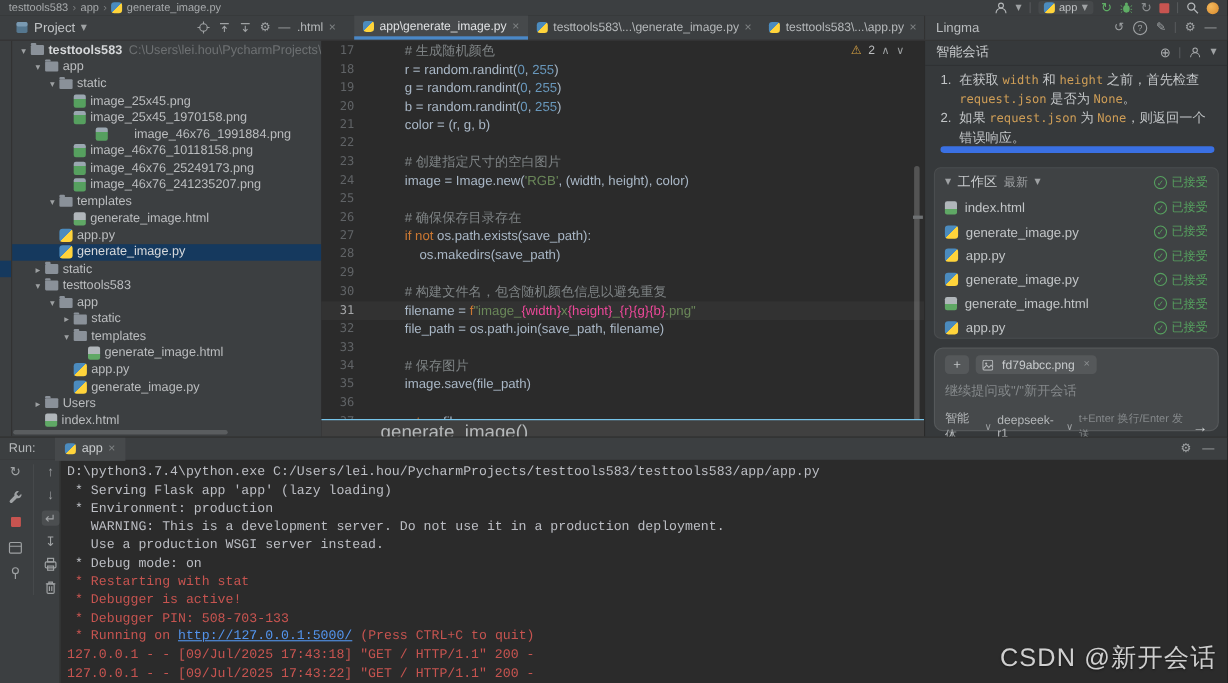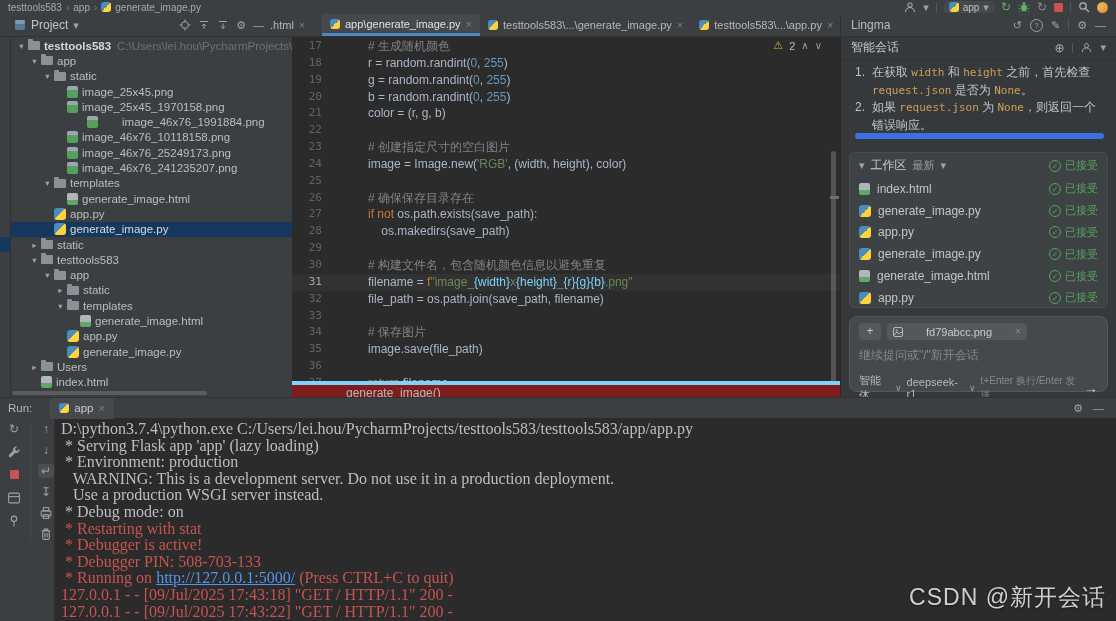--- a/index.html
+++ b/index.html
@@ -66,28 +66,28 @@
           font-family:"DejaVu Sans Mono",monospace;font-size:11px;line-height:16.85px;color:#606366;}
   .gutter .cur{color:#a4a6a8;}
   .code{position:absolute;left:47px;top:2px;right:12px;height:345px;overflow:hidden;
         font-family:Liberation Sans, sans-serif;font-size:12px;line-height:16.85px;white-space:pre;}
   .code-line{height:16.85px;padding-left:29px;}
   .tk-c{color:#7f8486;}
   .tk-d{color:#a9b7c6;}
   .tk-k{color:#cc7832;}
   .tk-n{color:#6897bb;}
   .tk-s{color:#6a8759;}
-  .tk-f{color:#7dd3fc;}
+  .tk-f{color:#ec4899;}
   .editor-warn{position:absolute;top:3px;right:18px;display:flex;align-items:center;gap:6px;font-size:11px;color:#bbbdbf;}
   .warn-ic{color:#d9a343;font-size:11px;}
   .nav-ch{color:#9da0a2;font-size:10px;}
   .vscroll{position:absolute;right:4px;top:115px;width:5px;height:245px;background:rgba(160,160,160,.35);border-radius:3px;}
   .stripe-mark{position:absolute;right:1px;top:160px;width:9px;height:3px;background:#6e7173;}
-  .editor-crumb{position:absolute;left:0;bottom:0;width:100%;height:16px;background:#7f1d1d;border-top:4px solid #7dd3fc;
-                font-size:12px;color:#b5b8ba;padding:1px 0 0 54px;box-sizing:border-box;}
+  .editor-crumb{position:absolute;left:0;bottom:0;width:100%;height:16px;background:#404040;border-top:1px solid #7dd3fc;
+                font-size:17px;color:#b5b8ba;padding:1px 0 0 54px;box-sizing:border-box;}
 
   
   .lingma{position:absolute;left:840px;top:36px;width:276px;height:361px;background:#36393b;border-left:1px solid #2a2a2a;box-sizing:border-box;z-index:2;}
   .session-head{height:23px;display:flex;align-items:center;padding:0 10px;border-bottom:1px solid #2f3133;}
   .session-head .title{color:#c8cbcd;font-size:12px;}
   .session-head .icons{margin-left:auto;display:flex;align-items:center;gap:8px;color:#a8abad;}
   .chat{position:absolute;left:14px;right:12px;top:28px;height:68px;font-size:12px;line-height:17.5px;color:#c2c5c7;}
   .chat-item{display:flex;gap:4px;}
   .chat-num{flex:none;width:13px;}
   .chat-text{flex:1;}
@@ -97,42 +97,42 @@
              box-sizing:border-box;padding:0 9px;overflow:hidden;}
   .ws-head{height:25px;display:flex;align-items:center;gap:6px;font-size:12px;color:#c8cbcd;}
   .ws-sort{color:#9da0a2;font-size:11px;}
   .status{margin-left:auto;display:flex;align-items:center;gap:4px;color:#56a05f;font-size:11px;}
   .chk{width:12px;height:12px;border:1px solid #56a05f;border-radius:50%;font-size:8px;line-height:12px;text-align:center;box-sizing:border-box;flex:none;}
   .ws-row{height:21.8px;display:flex;align-items:center;gap:7px;font-size:12px;color:#c2c5c7;}
   .input-card{position:absolute;left:8px;right:8px;top:280px;height:76px;background:#46494b;border:1px solid #55585a;border-radius:8px;
               box-sizing:border-box;padding:6px 9px;}
   .in-row1{display:flex;align-items:center;gap:6px;}
   .add-btn{width:22px;height:17px;background:#55585a;border-radius:4px;color:#c2c5c7;font-size:12px;line-height:16px;text-align:center;}
-  .chip{display:flex;align-items:center;gap:23px;background:#55585a;border-radius:4px;padding:1px 6px;height:15px;font-size:11px;color:#c8cbcd;}
+  .chip{display:flex;align-items:center;gap:8px;background:#55585a;border-radius:4px;padding:1px 6px;height:15px;font-size:11px;color:#c8cbcd;}
   .chip .close{color:#8a8d8f;font-size:10px;}
   .in-placeholder{margin-top:7px;font-size:12px;color:#85898b;}
   .in-row3{display:flex;align-items:center;gap:5px;margin-top:9px;font-size:11px;color:#b5b8ba;}
   .in-row3 .hint{font-size:10px;color:#85898b;}
   .send{margin-left:auto;color:#d0d3d5;font-size:14px;}
   .dd{color:#9da0a2;font-size:9px;}
 
   
   .run-head{position:absolute;left:0;top:397px;width:100%;height:21px;background:#3c3f41;border-top:1px solid #323232;
             display:flex;align-items:center;padding-left:8px;box-sizing:border-box;font-size:11.5px;z-index:3;}
   .run-head .lbl{color:#b5b8ba;}
   .run-tab{display:flex;align-items:center;gap:5px;background:#46494b;height:21px;padding:0 9px;margin-left:18px;color:#c8cbcd;}
   .run-tab .close{color:#7d8082;font-size:11px;}
   .run-head .icons{margin-left:auto;display:flex;align-items:center;gap:10px;padding-right:12px;}
   .run-tools{position:absolute;left:0;top:418px;width:54px;height:203px;background:#3c3f41;border-right:1px solid #323232;z-index:2;}
   .rt-col1{position:absolute;left:5px;top:4px;width:18px;display:flex;flex-direction:column;align-items:center;gap:9px;}
   .rt-col2{position:absolute;left:30px;top:4px;width:18px;display:flex;flex-direction:column;align-items:center;gap:7px;border-left:1px solid #46494b;padding-left:6px;}
   .rt-ic{color:#9fa2a4;font-size:12px;line-height:14px;width:16px;height:14px;text-align:center;}
   .rt-ic.sel{background:#4b4e50;border-radius:3px;}
   .console{position:absolute;left:54px;top:418px;right:0;bottom:0;background:#2b2b2b;overflow:hidden;
-           font-family:Liberation Serif, serif;font-size:16px;line-height:16.6px;padding:3px 0 0 7px;white-space:pre;}
+           font-family:Liberation Mono, monospace;font-size:12px;line-height:16.6px;padding:3px 0 0 7px;white-space:pre;}
   .con-plain{color:#bcbec4;}
   .con-err{color:#c75450;}
   .con-link{color:#5394ec;text-decoration:underline;}
 
   .watermark{position:absolute;right:10px;bottom:8px;font-size:23px;color:#cfcfcf;letter-spacing:1px;
              text-shadow:0 1px 2px rgba(0,0,0,.45);z-index:6;}
 </style>
 </head>
 <body>
 

